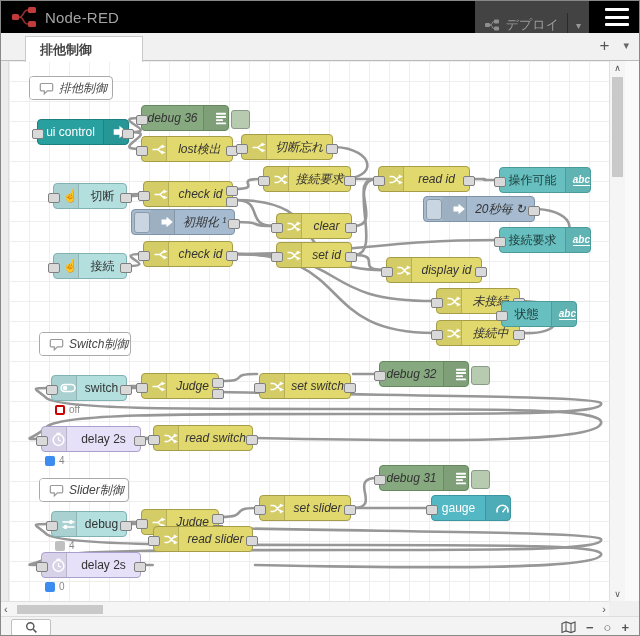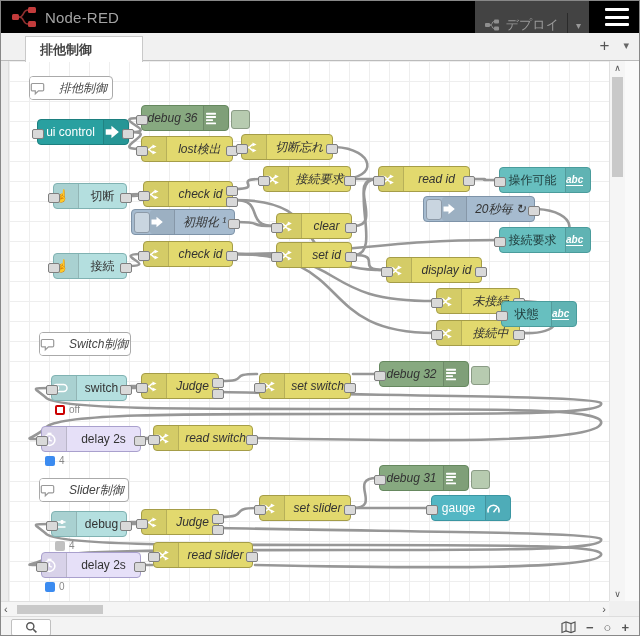--- a/index.html
+++ b/index.html
@@ -25,21 +25,21 @@
   .palette-strip{position:absolute;left:0;top:60px;width:8px;height:540px;background:#ececec;border-right:1px solid #ddd;box-sizing:border-box;}
   #canvas{position:absolute;left:8px;top:60px;width:600px;height:540px;background:#fff;overflow:hidden;
     background-image:linear-gradient(#eee 1px,transparent 1px),linear-gradient(90deg,#eee 1px,transparent 1px);
     background-size:20px 20px;}
   #wires{position:absolute;left:0;top:0;z-index:1;}
   .wire{fill:none;stroke-width:2.6;stroke-linecap:round;}
   
   .nd{position:absolute;height:26px;border-radius:4px;border:1px solid #888;box-sizing:border-box;display:flex;align-items:center;font-size:12px;color:#333;z-index:2;cursor:pointer;}
   .lbl{flex:1;order:1;text-align:center;white-space:nowrap;padding:0 5px;overflow:hidden;}
   .lbl.it{font-style:italic;}
-  .icn{width:24px;align-self:stretch;display:flex;align-items:center;justify-content:flex-start;background:rgba(0,0,0,.06);flex:none;}
+  .icn{width:24px;align-self:stretch;display:flex;align-items:center;justify-content:flex-end;background:rgba(0,0,0,.06);flex:none;}
   .icn.l{order:0;border-right:1px solid rgba(0,0,0,.14);border-radius:3px 0 0 3px;}
   .icn.r{order:2;border-left:1px solid rgba(0,0,0,.14);border-radius:0 3px 3px 0;}
   .t-debug{background:#87a980;border-color:#66885f;}
   .t-switchnode,.t-change{background:#e2d96e;border-color:#a59d48;}
   .t-inject{background:#a6bbcf;border-color:#7e93a8;}
   .t-delay{background:#e6e0f8;border-color:#a9a0cd;}
   .t-widget{background:#b4dfdf;border-color:#80b2b2;}
   .t-uitext{background:#67bfbf;border-color:#4a9c9c;color:#1f3b3b;}
   .t-uicontrol{background:#29a0a0;border-color:#1c7f7f;color:#fff;}
   .t-gauge{background:#53b7c4;border-color:#3b96a2;color:#fff;}
@@ -560,21 +560,21 @@
           </svg>
         </span>
         <span class="lbl">delay 2s</span>
         <span class="port in"></span>
         <span class="port out"></span>
         <div class="status">
           <span class="st-sq st-dot" style="background: rgb(59, 139, 240);"></span>
           <span>0</span>
         </div>
       </div>
-      <div class="nd t-change" style="left: 144px; top: 481px; width: 100px;">
+      <div class="nd t-change" style="left: 144px; top: 465px; width: 100px;">
         <span class="icn l">
           <svg width="15" height="15" viewBox="0 0 15 15">
             <path d="M1.5 4.5h3c3.5 0 4.5 6 8 6M1.5 10.5h3c3.5 0 4.5-6 8-6" fill="none" stroke="#fff" stroke-width="1.5"></path>
             <path d="M10.8 2.6l4 1.9-4 1.9z" fill="#fff"></path>
             <path d="M10.8 8.6l4 1.9-4 1.9z" fill="#fff"></path>
           </svg>
         </span>
         <span class="lbl it">read slider</span>
         <span class="port in"></span>
         <span class="port out"></span>

